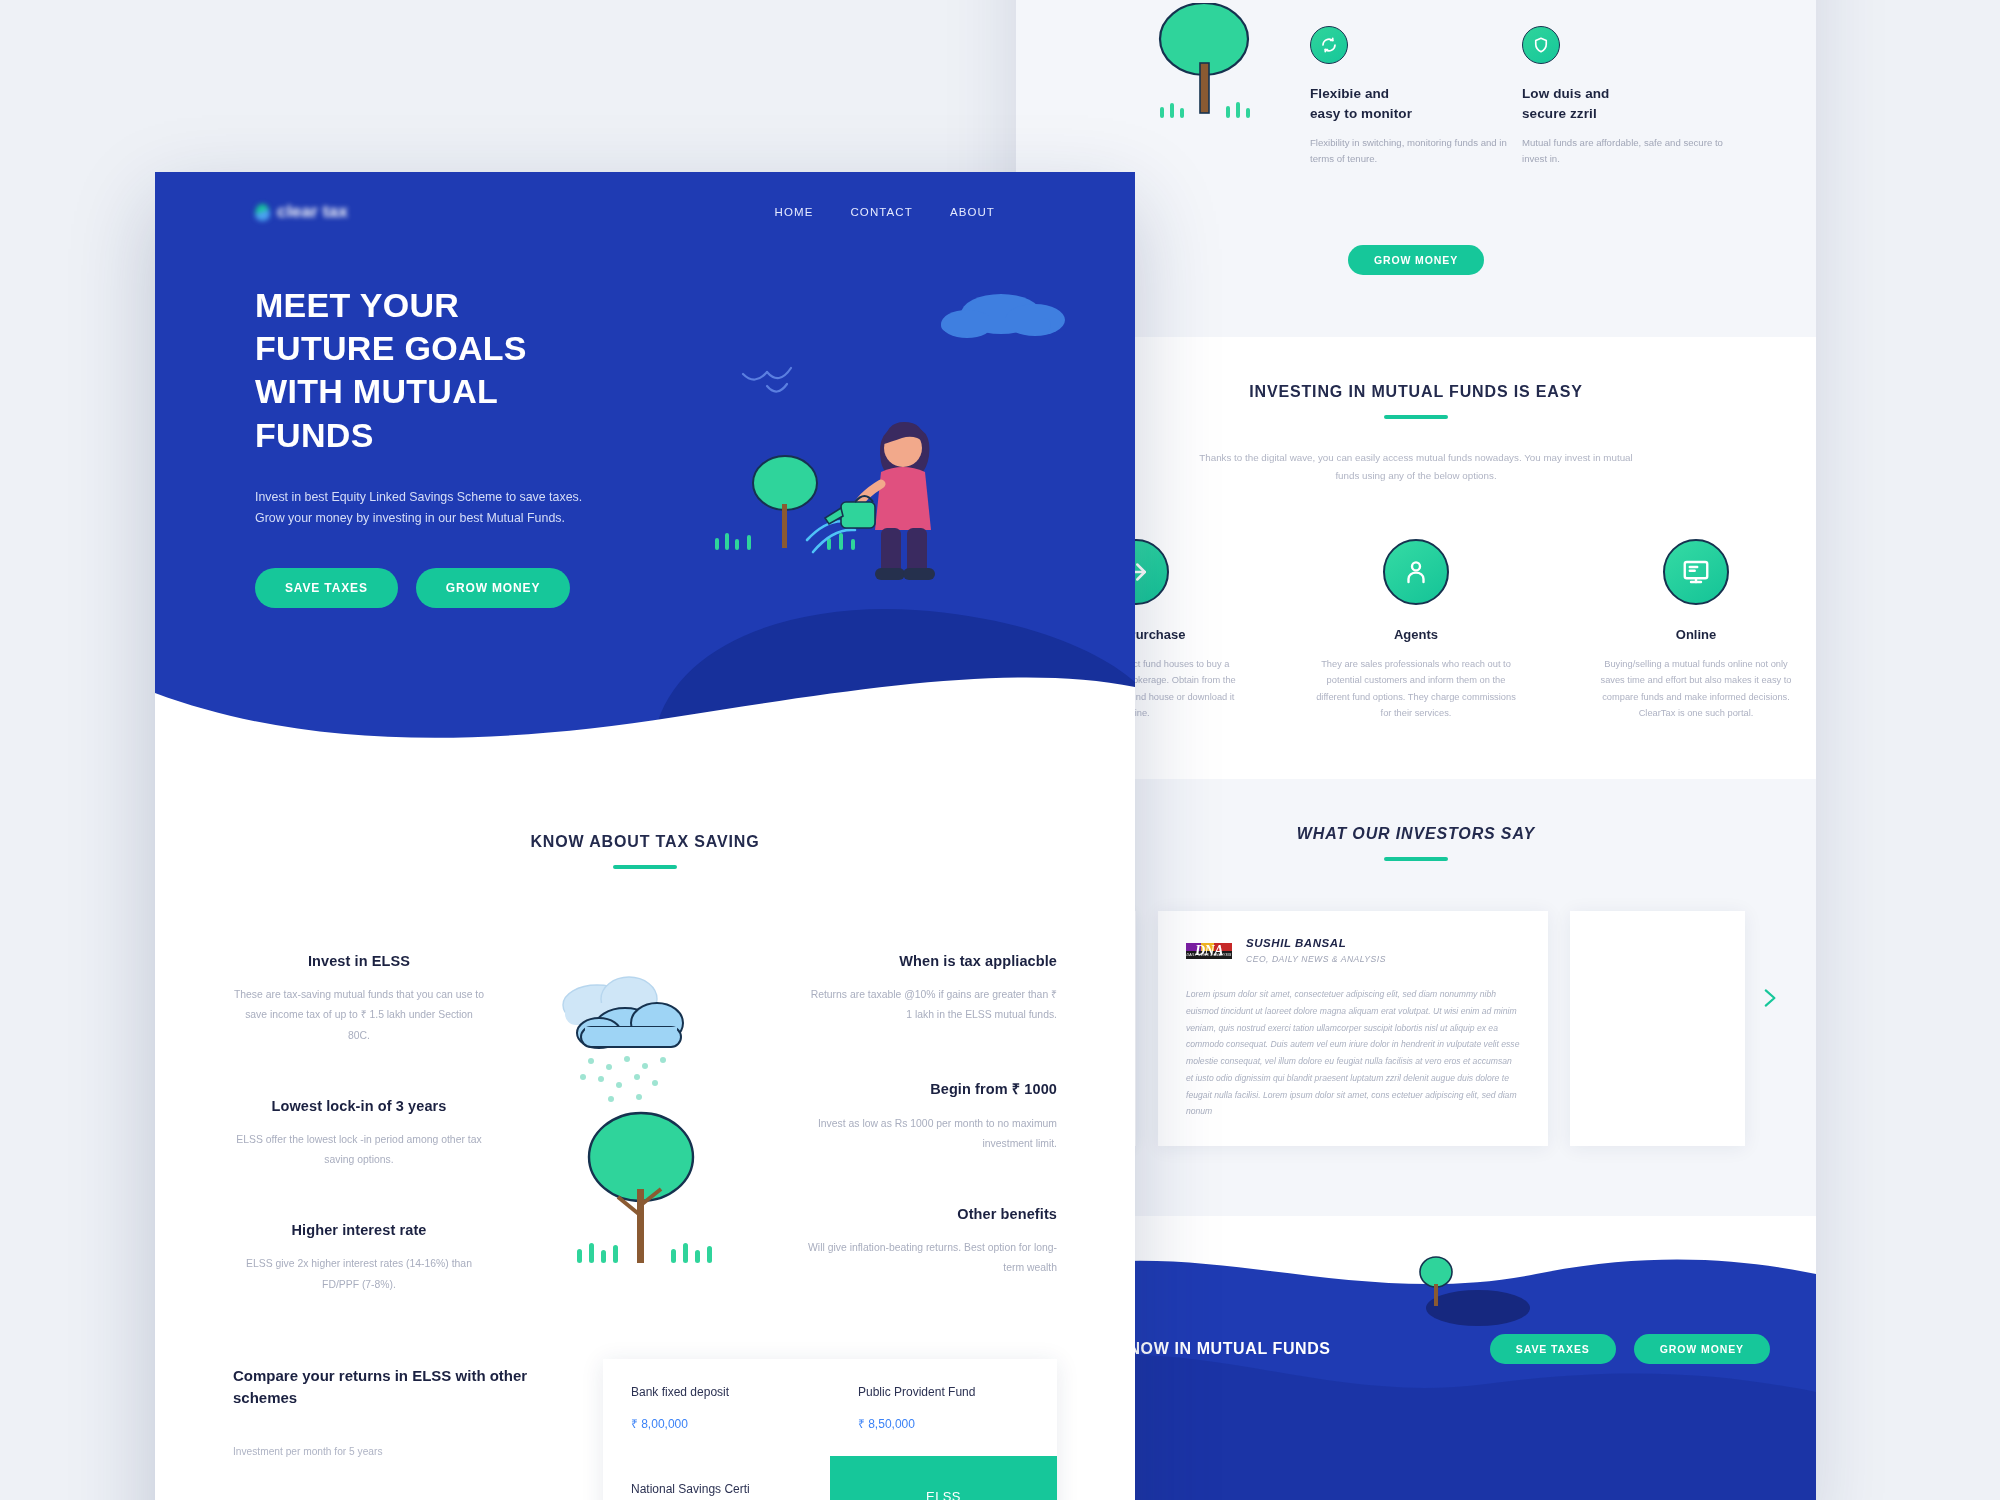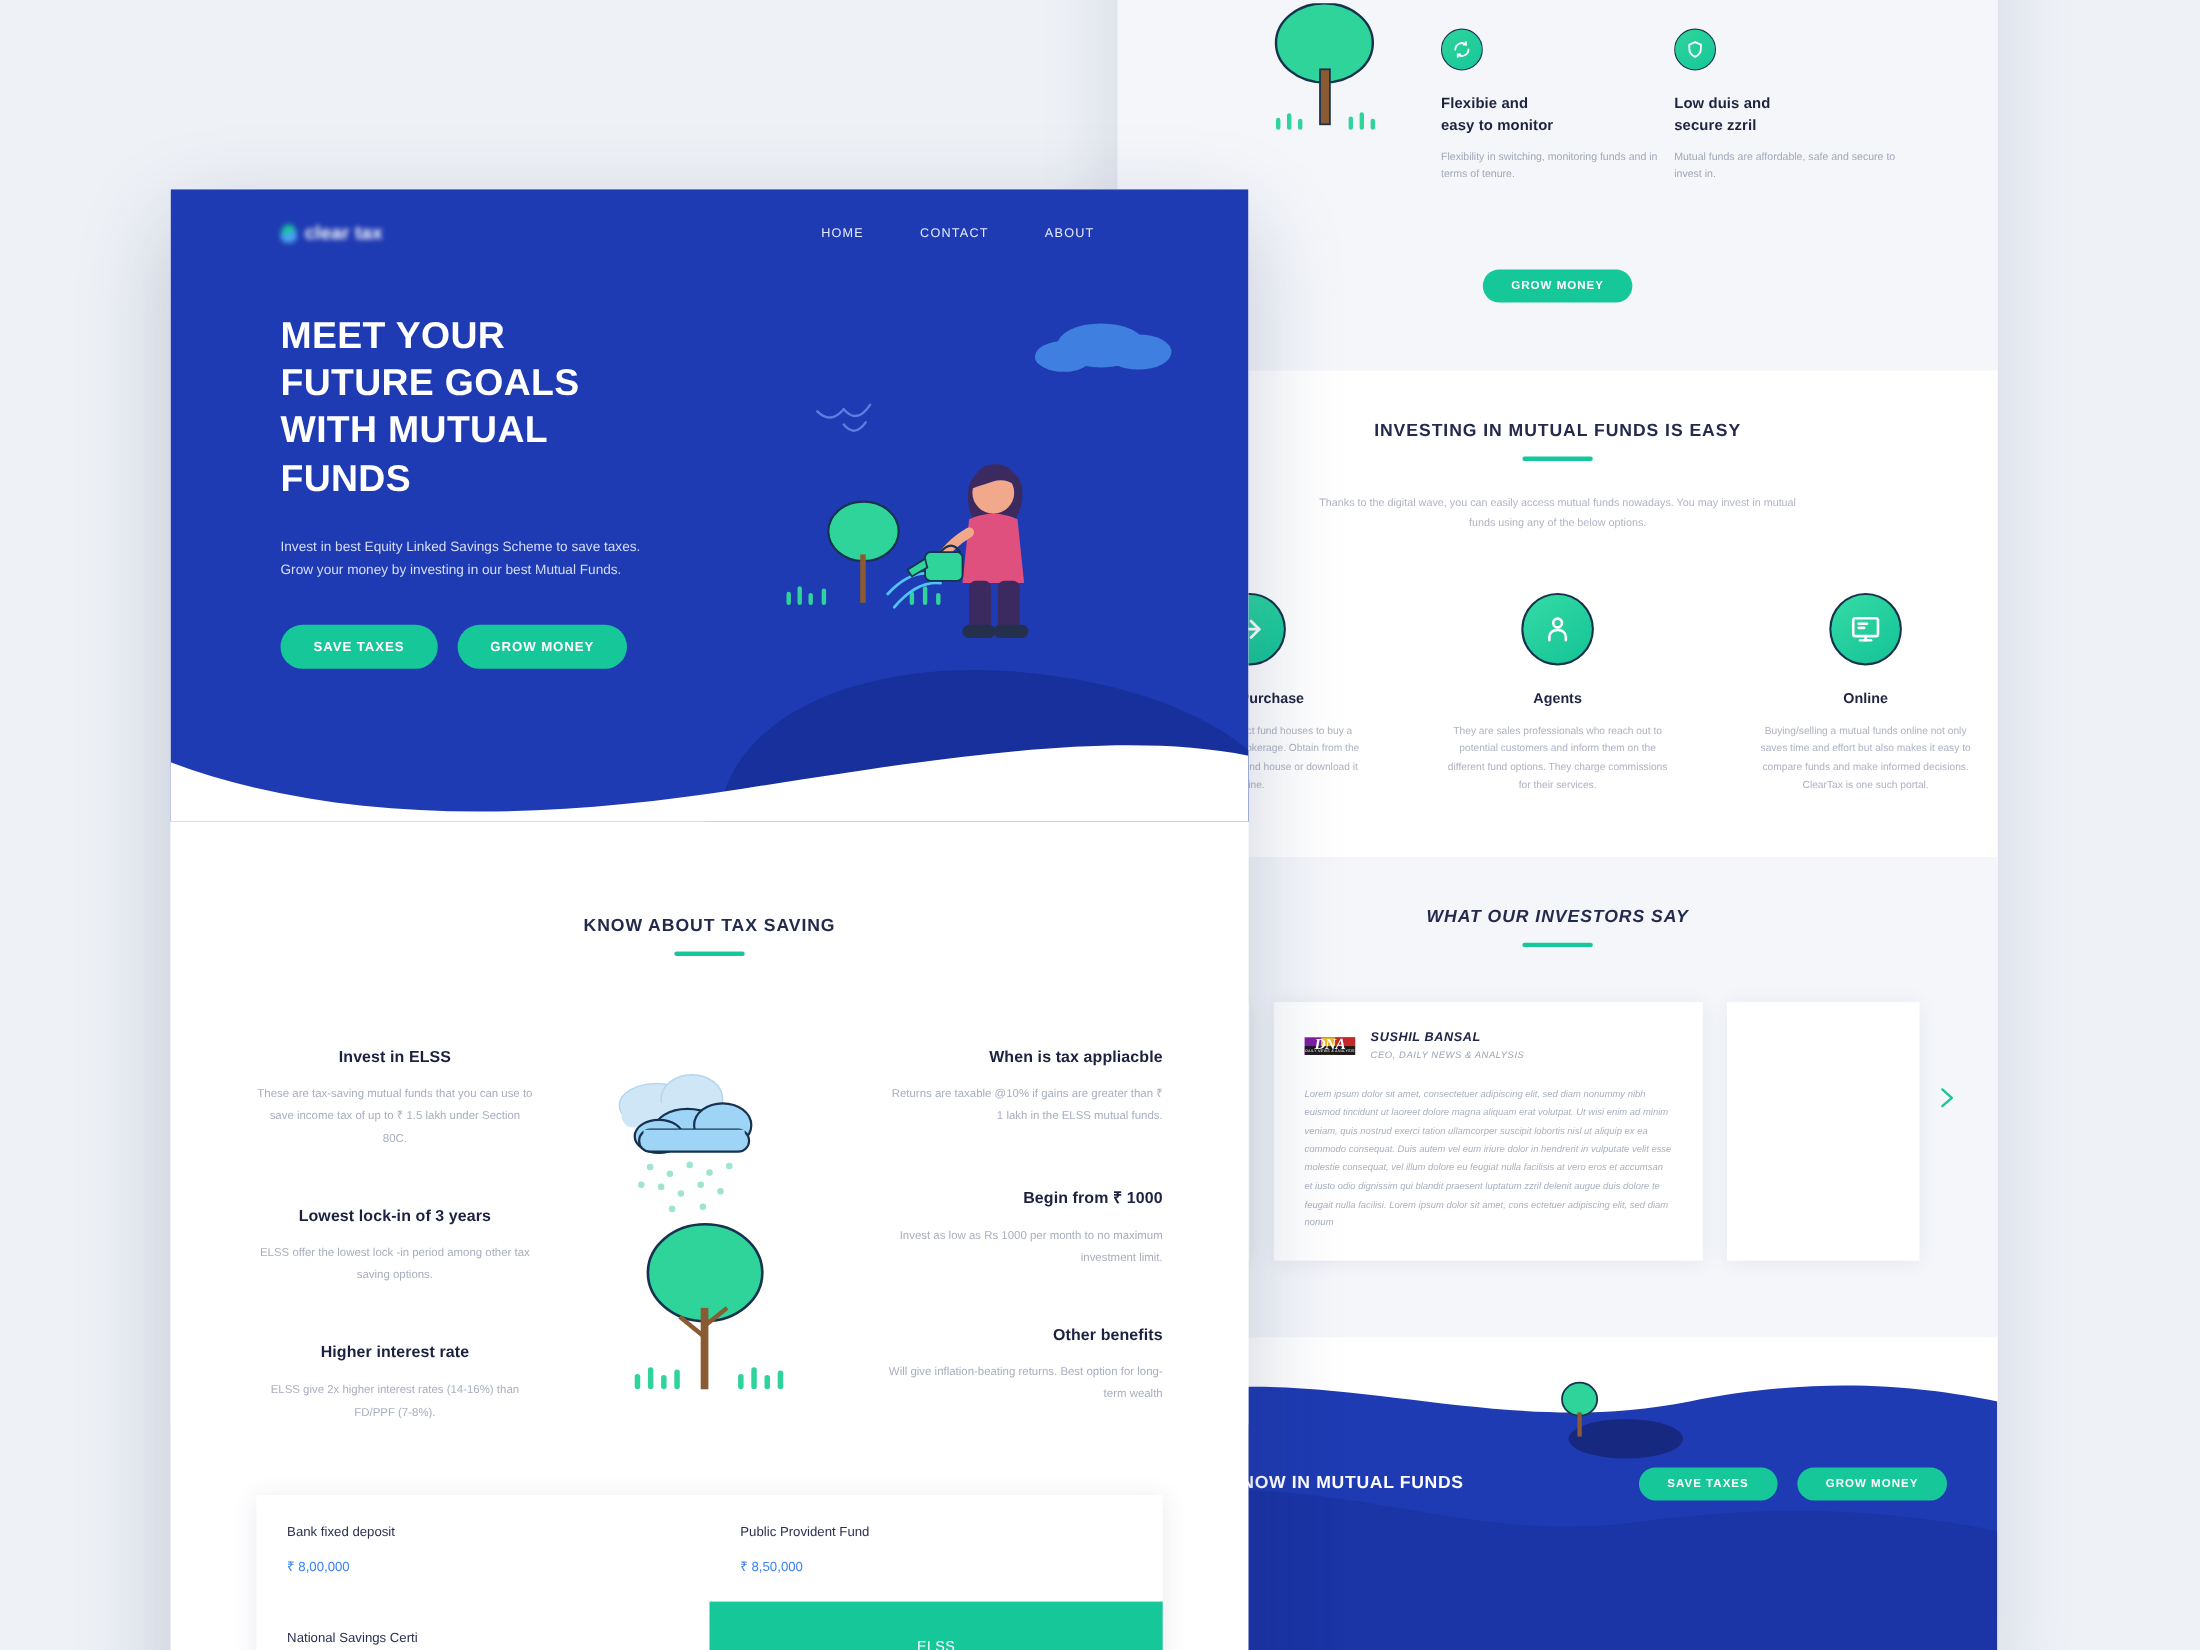--- a/index.html
+++ b/index.html
@@ -132,21 +132,21 @@
   }
   .fp-logo { display:flex; align-items:center; gap: 7px; filter: blur(2.6px); }
   .fp-logo .mark {
     width: 15px; height: 17px;
     background: linear-gradient(160deg,#16c79a 45%, #4aa3f0 45%);
     border-radius: 50% 50% 48% 48% / 62% 62% 38% 38%;
   }
   .fp-logo .word {
     color:#fff; font-size: 17px; font-weight:700; letter-spacing:.2px;
   }
-  .fp-nav-links { margin-left:auto; display:flex; gap: 51px; padding-right: 90px; }
+  .fp-nav-links { margin-left:auto; display:flex; gap: 37px; padding-right: 90px; }
   .fp-nav-links a {
     color:#e6ebff; font-size: 11.5px; letter-spacing:1.1px;
     text-decoration:none; cursor:pointer;
   }
   .fp-hero-copy { position:relative; z-index:5; padding: 62px 0 0 100px; max-width: 440px; }
   .fp-hero-copy h1 {
     color:#fff; font-size: 34px; line-height: 1.27; font-weight: 800;
     letter-spacing: .3px;
   }
   .fp-hero-copy .lead {
@@ -514,20 +514,24 @@
           </div>
           <div class="fp-item">
             <h3>Other benefits</h3>
             <p>Will give inflation-beating returns. Best option for long-term wealth</p>
           </div>
         </div>
       </div>
     </div>
 
     <div class="fp-compare">
+      <div class="fp-compare-copy">
+        <h3>Compare your returns in ELSS with other schemes</h3>
+        <p>Investment per month for 5 years</p>
+      </div>
       <div class="fp-compare-card">
         <div class="cmp-cell">
           <div class="label">Bank fixed deposit</div>
           <div class="value">₹ 8,00,000</div>
         </div>
         <div class="cmp-cell">
           <div class="label">Public Provident Fund</div>
           <div class="value">₹ 8,50,000</div>
         </div>
         <div class="cmp-cell">

